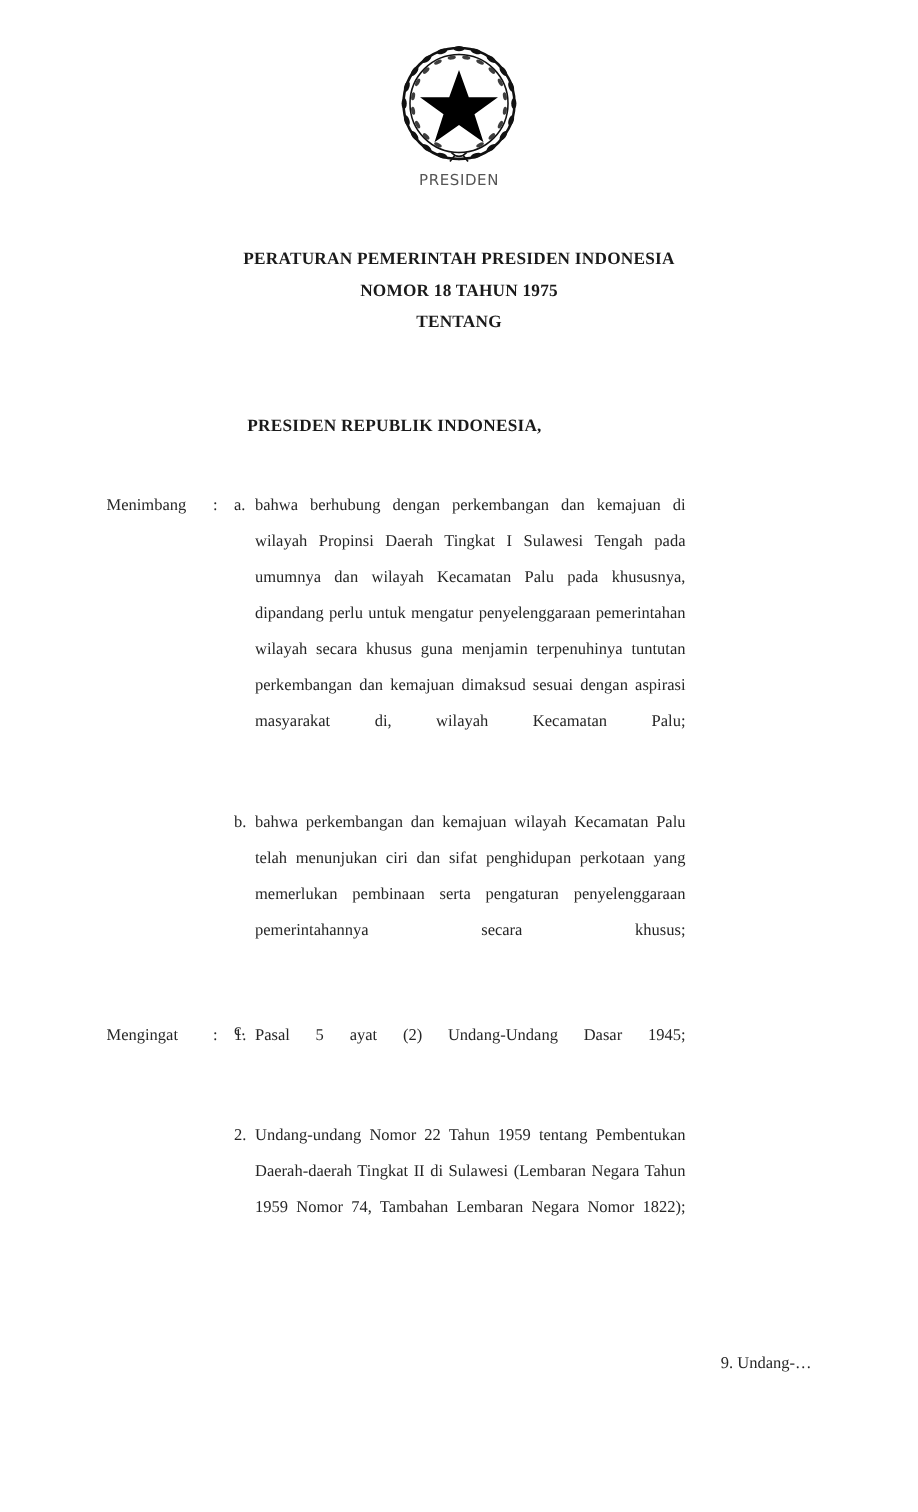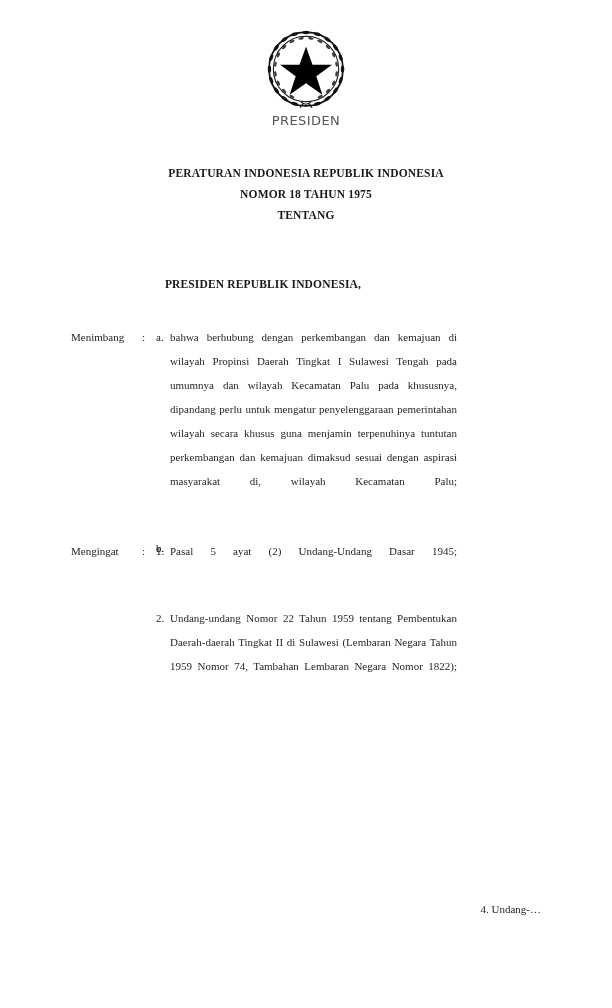--- a/index.html
+++ b/index.html
@@ -32,21 +32,21 @@
   }
   .emblem-svg {
     display: block;
     margin: 0 auto;
     width: 86px;
     height: 86px;
   }
   .emblem-caption {
     margin-top: 3px;
     font-family: "DejaVu Sans", "Liberation Sans", sans-serif;
-    font-size: 13px;
+    font-size: 10px;
     line-height: 11.5px;
     letter-spacing: 0.4px;
     color: #555555;
   }
 
   
   .title-block {
     position: absolute;
     top: 163px;
     left: 0;
@@ -290,39 +290,40 @@
       </g>
 
       <polygon fill="#000000" points="50,24 57.6,45.2 80.2,45.2 62.0,58.4 69.0,80.0 50,66.6 31.0,80.0 38.0,58.4 19.8,45.2 42.4,45.2"></polygon>
     </svg>
     <div class="emblem-caption">
       <div>PRESIDEN</div>
     </div>
   </div>
 
   <div class="title-block">
-    <div class="title-line">PERATURAN INDONESIA REPUBLIK INDONESIA</div>
+    <div class="title-line">PERATURAN PEMERINTAH PRESIDEN INDONESIA</div>
     <div class="title-line">NOMOR 18 TAHUN 1975</div>
     <div class="title-line">TENTANG</div>
   </div>
 
   <div class="enactor">PRESIDEN REPUBLIK INDONESIA,</div>
 
   <div class="clauses">
 
     <div class="section">
       <div class="section-head">Menimbang</div>
       <div class="section-colon">:</div>
       <ul class="items">
         <li class="item">
           <span class="item-marker">a.</span>
           <span class="item-text">bahwa berhubung dengan perkembangan dan kemajuan di wilayah Propinsi Daerah Tingkat I Sulawesi Tengah pada umumnya dan wilayah Kecamatan Palu pada khususnya, dipandang perlu untuk mengatur penyelenggaraan pemerintahan wilayah secara khusus guna menjamin terpenuhinya tuntutan perkembangan dan kemajuan dimaksud sesuai dengan aspirasi masyarakat di, wilayah Kecamatan Palu;</span>
         </li>
         <li class="item">
           <span class="item-marker">b.</span>
+          <span class="item-text">bahwa perkembangan dan kemajuan wilayah Kecamatan Palu telah menunjukan ciri dan sifat penghidupan perkotaan yang memerlukan pembinaan serta pengaturan penyelenggaraan pemerintahannya secara khusus;</span>
         </li>
         <li class="item">
           <span class="item-marker">c.</span>
         </li>
       </ul>
     </div>
 
     <div class="section">
       <div class="section-head">Mengingat</div>
       <div class="section-colon">:</div>
@@ -333,15 +334,15 @@
         </li>
         <li class="item">
           <span class="item-marker">2.</span>
           <span class="item-text">Undang-undang  Nomor 22 Tahun 1959 tentang Pembentukan Daerah-daerah Tingkat II di Sulawesi (Lembaran Negara Tahun 1959 Nomor 74, Tambahan Lembaran Negara Nomor 1822);</span>
         </li>
       </ul>
     </div>
 
   </div>
 
-  <div class="continuation">4. Undang-…</div>
+  <div class="continuation">9. Undang-…</div>
 
 </div>
 
 </body></html>

